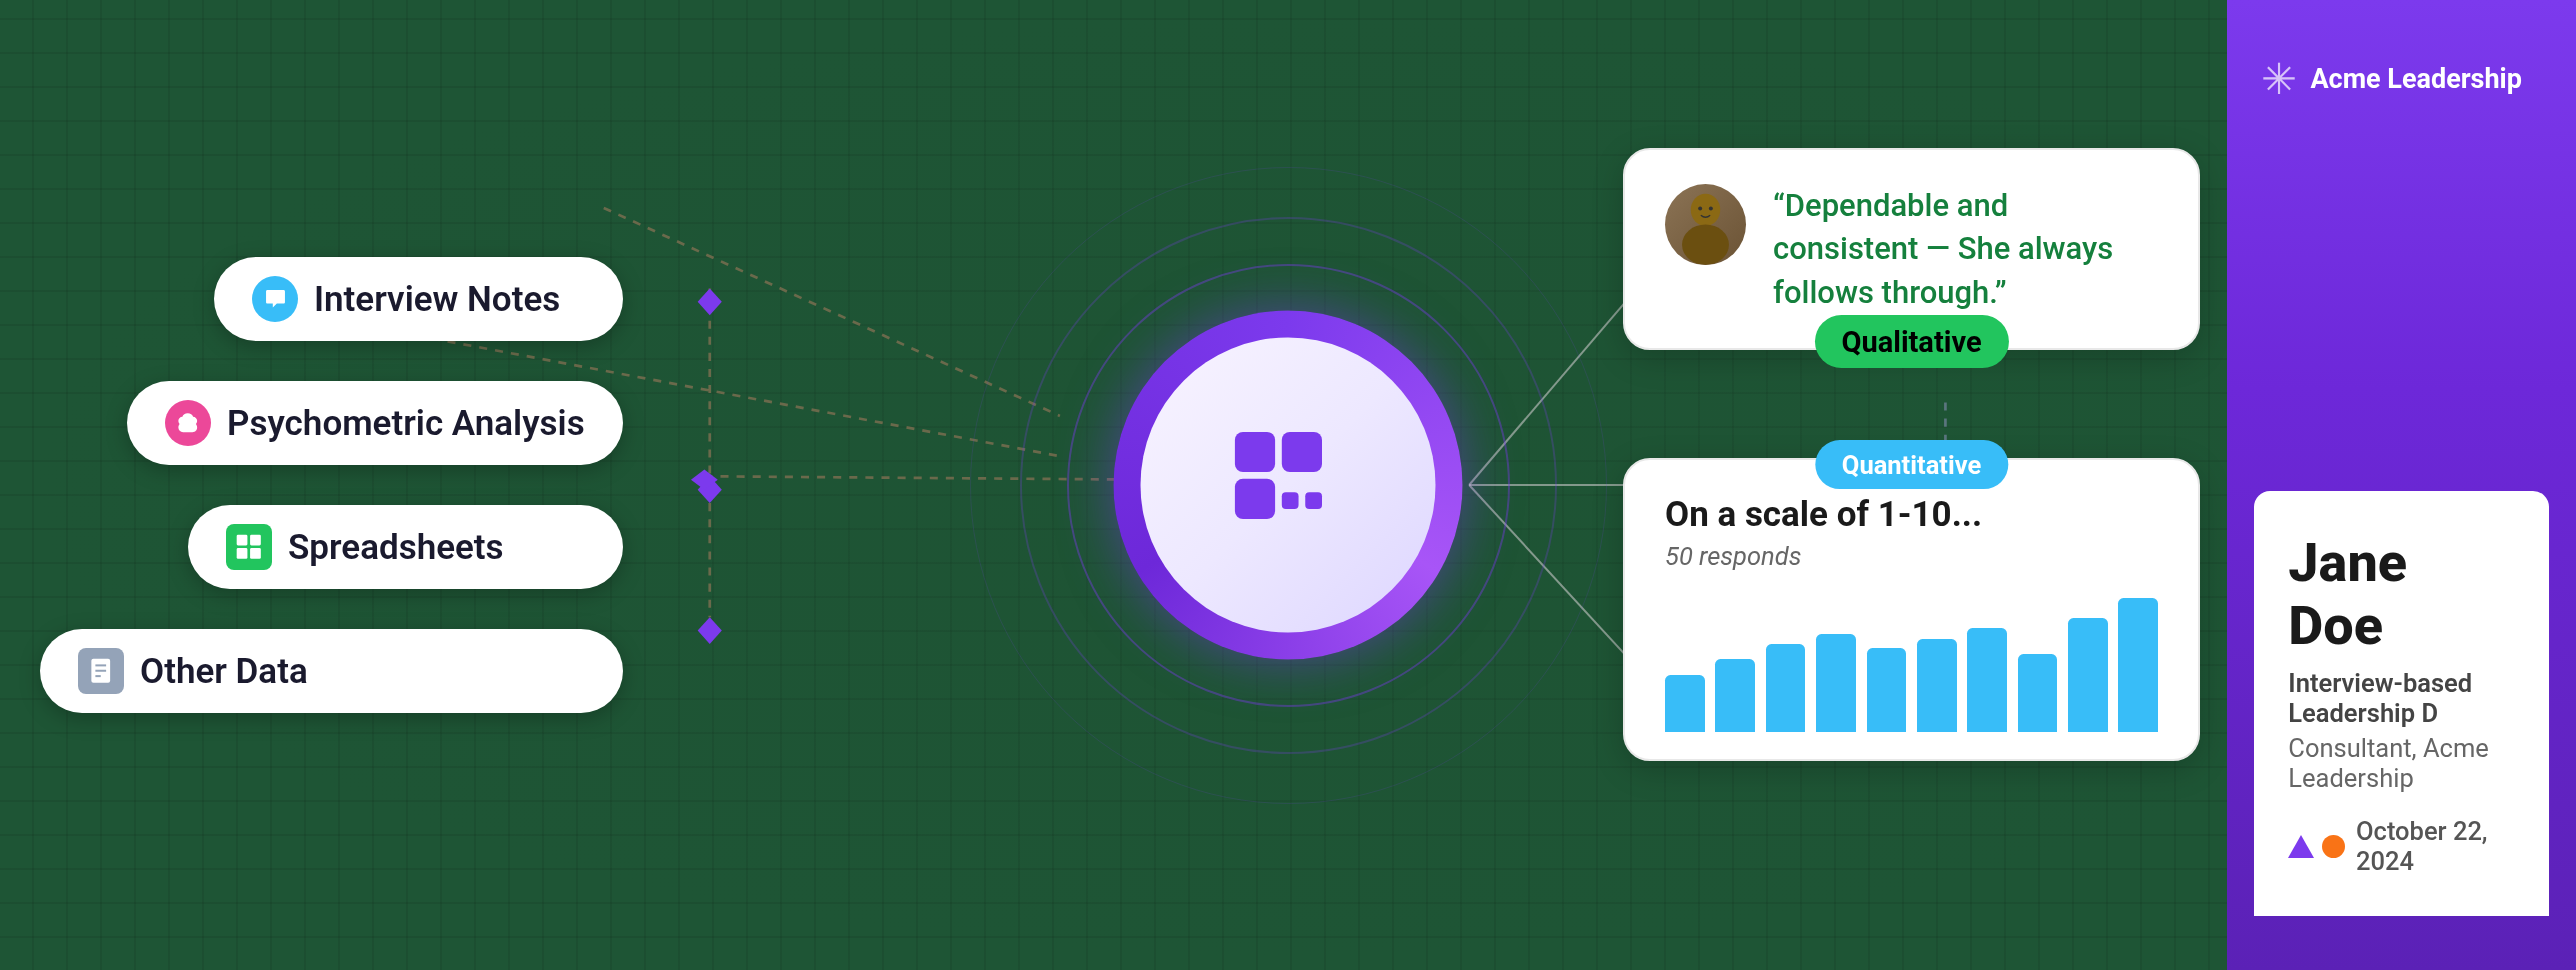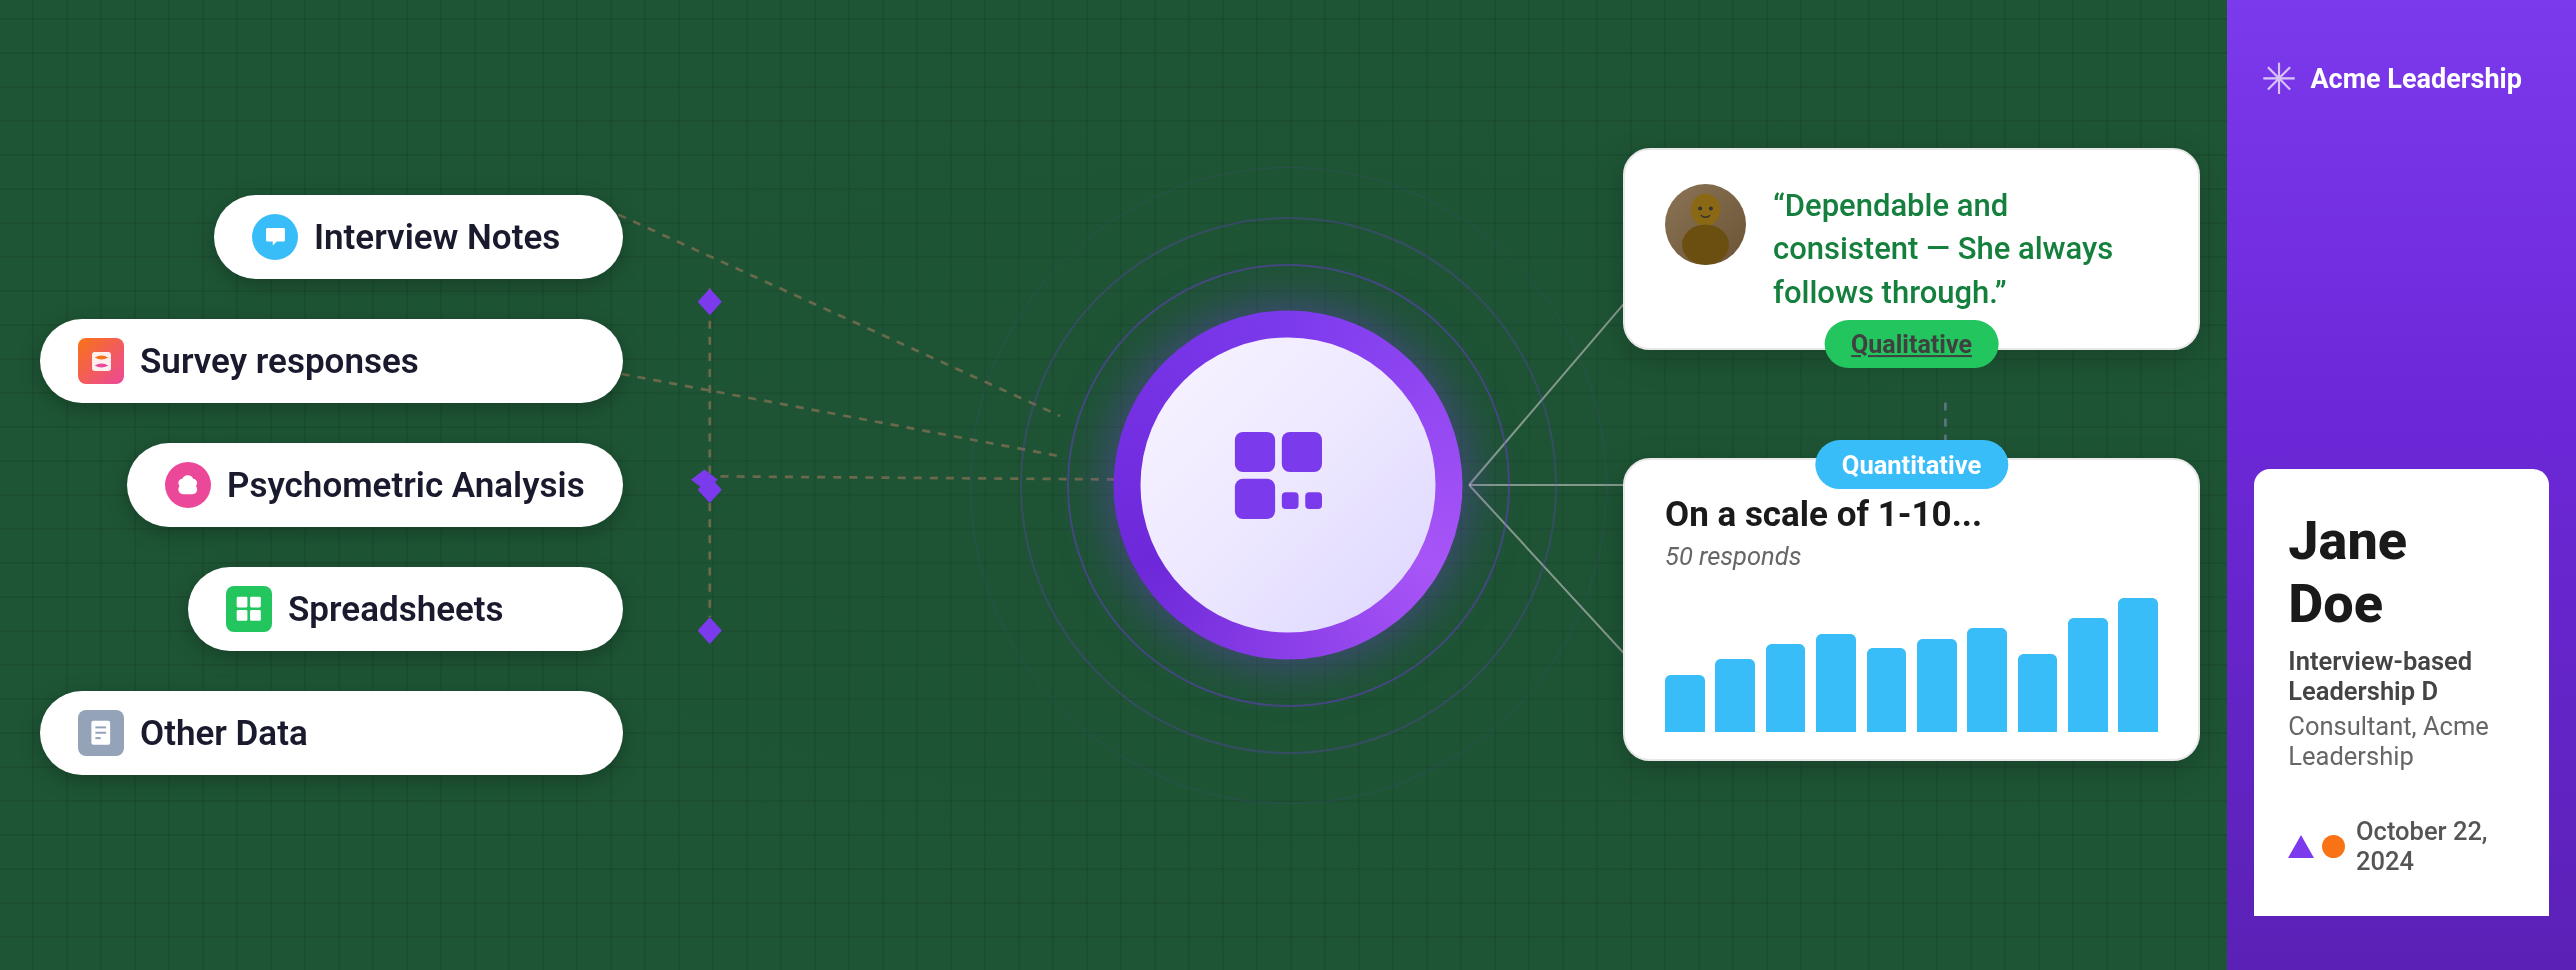--- a/index.html
+++ b/index.html
@@ -202,27 +202,26 @@
       color: #15803d;
       font-weight: 500;
     }
 
     .qualitative-badge {
       position: absolute;
       bottom: -20px;
       left: 50%;
       transform: translateX(-50%);
       background: #22c55e;
-      color: #404040;
+      color: #000000;
       padding: 9.4px 27px;
       border-radius: 27px;
-      font-size: 25px;
+      font-size: 29px;
       font-weight: 700;
       white-space: nowrap;
-      text-decoration: underline;
     }
 
     
     .quantitative-card {
       background: white;
       border-radius: 27px;
       padding: 34px 40px 27px;
       width: 577px;
       box-shadow: 0 8px 32px rgba(0,0,0,0.2);
       position: relative;
@@ -330,21 +329,21 @@
     .profile-role {
       font-size: 25.5px;
       color: #444;
       font-weight: 600;
       margin-bottom: 5.4px;
     }
 
     .profile-company-sub {
       font-size: 25.5px;
       color: #666;
-      margin-bottom: 45px;
+      margin-bottom: 23px;
     }
 
     .profile-date-row {
       display: flex;
       align-items: center;
       gap: 10.7px;
       margin-top: 20px;
     }
 
     .profile-shapes {
@@ -486,30 +485,20 @@
 
     <div class="source-pill pill-interview" style="margin-left: 174px;">
       <div class="icon-chat">
         <svg width="27" height="27" viewBox="0 0 40 40" fill="none">
           <path d="M8 6h24c1.1 0 2 .9 2 2v16c0 1.1-.9 2-2 2H22l-6 6v-6H8c-1.1 0-2-.9-2-2V8c0-1.1.9-2 2-2z" fill="white"></path>
         </svg>
       </div>
       <span class="source-pill-label">Interview Notes</span>
     </div>
 
-    <div class="source-pill pill-survey">
-      <div class="icon-survey">
-        <svg width="27" height="27" viewBox="0 0 40 40" fill="none">
-          <rect x="6" y="6" width="28" height="28" rx="4" fill="white" opacity="0.9"></rect>
-          <path d="M10 14 Q20 8 30 14 Q20 20 10 14Z" fill="#f97316"></path>
-          <path d="M10 26 Q20 20 30 26 Q20 32 10 26Z" fill="#ec4899"></path>
-        </svg>
-      </div>
-      <span class="source-pill-label">Survey responses</span>
-    </div>
 
     <div class="source-pill pill-psychometric" style="margin-left: 87px;">
       <div class="icon-psychometric">
         <svg width="29.5" height="29.5" viewBox="0 0 44 44" fill="none">
           <path d="M22 8c-4 0-7 2-8 5-3 0-6 3-6 6 0 2 1 4 2 5-1 1-2 3-2 5 0 4 3 7 7 7h14c4 0 7-3 7-7 0-2-1-4-2-5 1-1 2-3 2-5 0-3-3-6-6-6-1-3-4-5-8-5z" fill="white"></path>
         </svg>
       </div>
       <span class="source-pill-label">Psychometric Analysis</span>
     </div>
 

